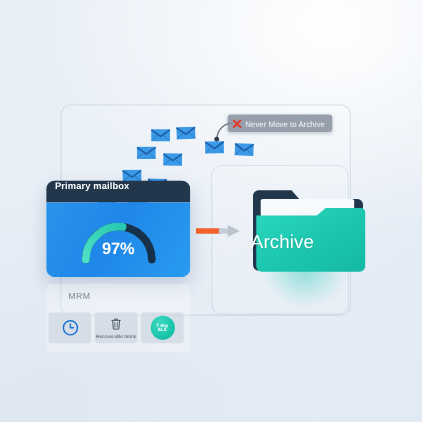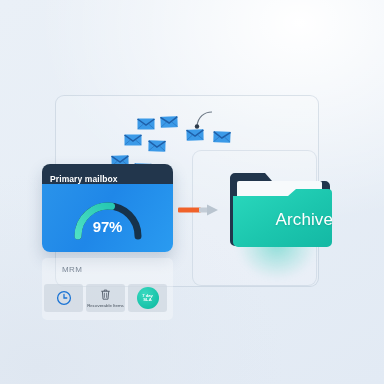--- a/index.html
+++ b/index.html
@@ -49,21 +49,21 @@
     left: 42px; top: 164px;
     width: 131px; height: 88px;
     border-radius: 8px;
     overflow: hidden;
     box-shadow: 0 7px 16px rgba(30,60,100,0.20);
   }
   #mailbox-titlebar {
     height: 20px;
     background: #22364c;
     display: flex;
-    align-items: flex-end;
+    align-items: flex-start;
     padding-left: 8px;
   }
   #mailbox-title {
     color: #ffffff;
     font-size: 8.5px;
     font-weight: bold;
     letter-spacing: 0.1px;
   }
   #mailbox-body {
     height: 68px;
@@ -176,21 +176,21 @@
   
   #archive-folder {
     position: absolute;
     left: 228px; top: 166px;
     width: 105px; height: 92px;
   }
   #archive-label {
     position: absolute;
     left: 0; right: 0;
     top: 44px;
-    text-align: right;
+    text-align: left;
     color: #ffffff;
     font-size: 17px;
     letter-spacing: 0.1px;
     text-shadow: 0 1px 2px rgba(10,60,60,0.18);
   }
 </style>
 </head>
 <body>
 
 <div id="stage">
@@ -250,20 +250,26 @@
           <path d="M0.5 1 L9 7 L17.5 1" fill="none" stroke="#1f5fa8" stroke-width="1.5"></path>
           <path d="M0.6 11 L6.4 6 M17.4 11 L11.6 6" stroke="#1f5fa8" stroke-width="0.8" opacity="0.55" fill="none"></path>
         </svg></div>
     </div>
 
   <svg id="tooltip-leader" viewBox="0 0 24 22">
     <path d="M22 4 C 14 4, 8 9, 7 18" fill="none" stroke="#6d7986" stroke-width="1.2"></path>
     <circle cx="7" cy="18.5" r="2.2" fill="#2c3b4b"></circle>
   </svg>
 
+  <div id="tooltip">
+    <svg width="9" height="9" viewBox="0 0 12 12">
+      <path d="M2 2 L10 10 M10 2 L2 10" stroke="#e03b2f" stroke-width="2.4" stroke-linecap="round"></path>
+    </svg>
+    <span id="tooltip-label">Never Move to Archive</span>
+  </div>
 
   <div id="mailbox">
     <div id="mailbox-titlebar">
       <span id="mailbox-title">Primary mailbox</span>
     </div>
     <div id="mailbox-body">
       <div id="gauge-wrap">
         <svg width="74" height="48" viewBox="0 0 74 48">
           <defs>
             <linearGradient id="gaugeFill" x1="0" y1="1" x2="1" y2="0">

